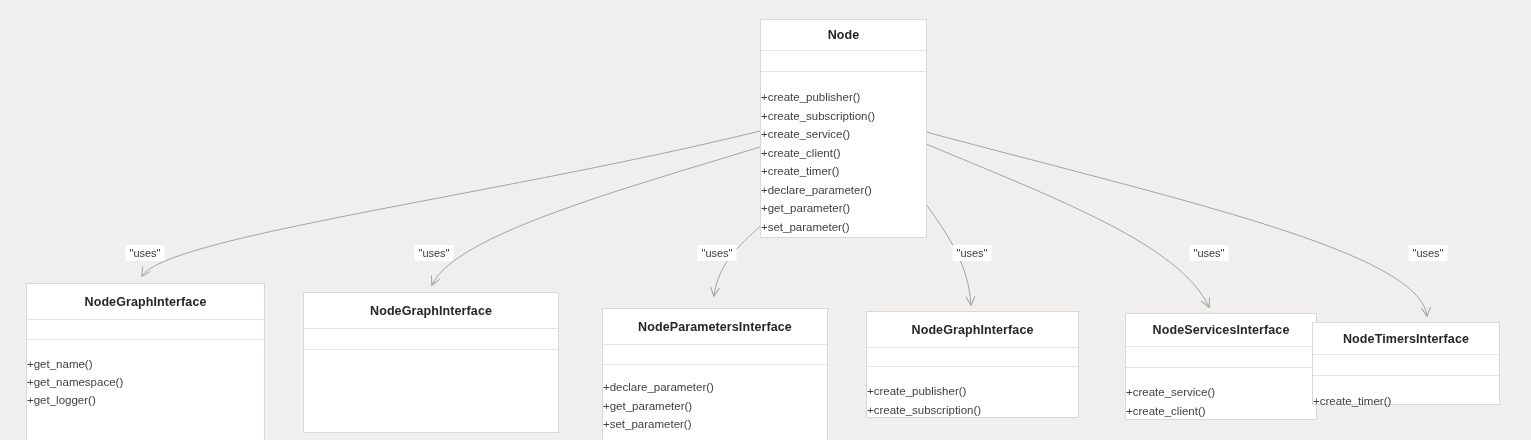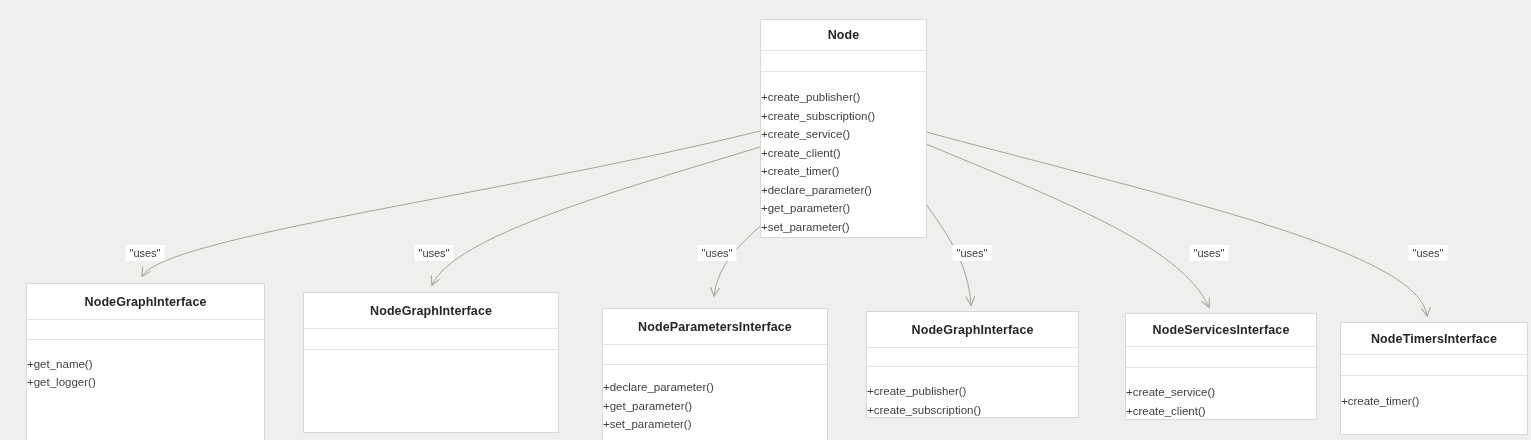--- a/index.html
+++ b/index.html
@@ -65,20 +65,21 @@
       <div>+get_parameter()</div>
       <div>+set_parameter()</div>
     </div>
   </div>
 
   <div class="uml-class" style="left:26px; top:283px; width:239px; height:172px;">
     <div class="uml-title" style="height:35px">NodeGraphInterface</div>
     <div class="uml-attrs" style="height:19px"></div>
     <div class="uml-methods" style="padding-top:15px; line-height:18px">
       <div>+get_name()</div>
+      <div>+get_namespace()</div>
       <div>+get_logger()</div>
     </div>
   </div>
 
   <div class="uml-class" style="left:303px; top:292px; width:256px; height:141px;text-align:center;">
     <div class="uml-title" style="height:35px">NodeGraphInterface</div>
     <div class="uml-attrs" style="height:20px"></div>
   </div>
 
   <div class="uml-class" style="left:602px; top:308px; width:226px; height:155px;">
@@ -102,21 +103,21 @@
 
   <div class="uml-class" style="left:1117px; top:313px; width:192px; height:107px;margin-left:8px;">
     <div class="uml-title" style="height:32px">NodeServicesInterface</div>
     <div class="uml-attrs" style="height:20px"></div>
     <div class="uml-methods" style="padding-top:15px; line-height:18.5px">
       <div>+create_service()</div>
       <div>+create_client()</div>
     </div>
   </div>
 
-  <div class="uml-class" style="left:1340px; top:322px; width:188px; height:113px;">
+  <div class="uml-class" style="left:1312px; top:322px; width:188px; height:83px;">
     <div class="uml-title" style="height:31px">NodeTimersInterface</div>
     <div class="uml-attrs" style="height:20px"></div>
     <div class="uml-methods" style="padding-top:16px; line-height:18px">
       <div>+create_timer()</div>
     </div>
   </div>
 
   <div class="uses-chip" style="left:145px;  top:245px;">"uses"</div>
   <div class="uses-chip" style="left:434px;  top:245px;">"uses"</div>
   <div class="uses-chip" style="left:717px;  top:245px;">"uses"</div>

